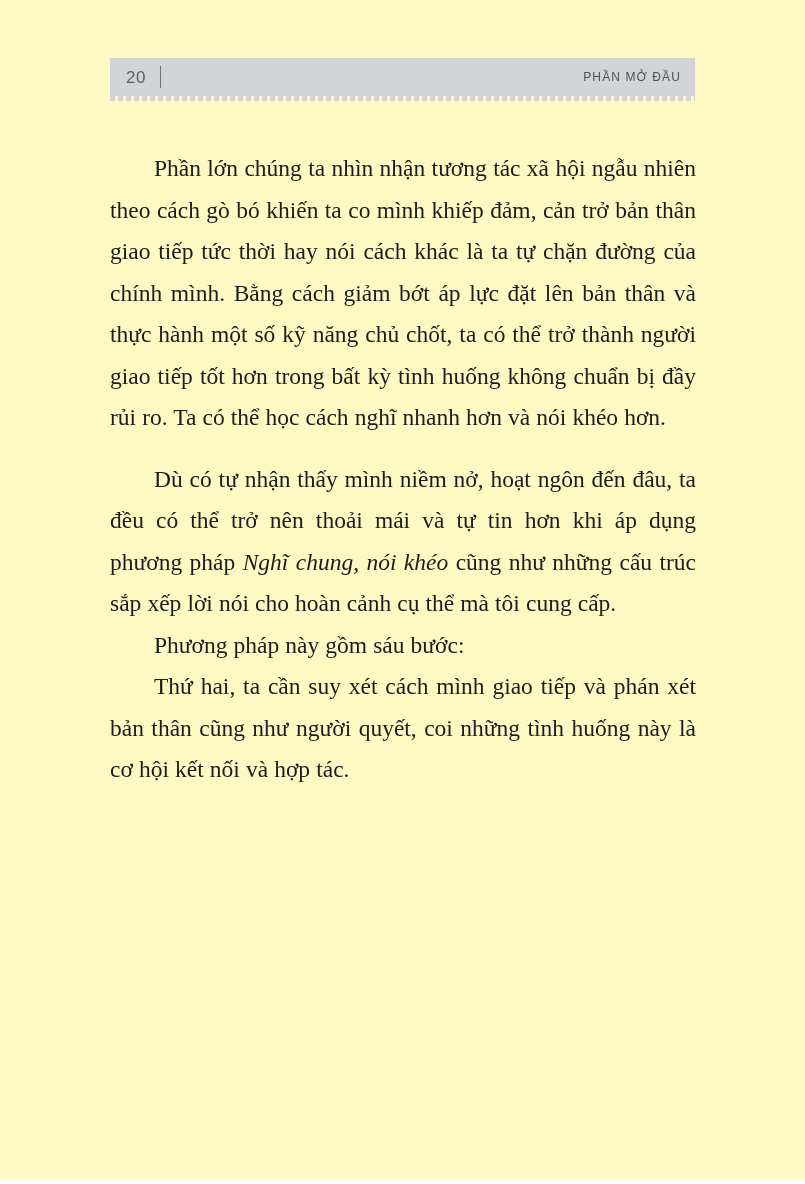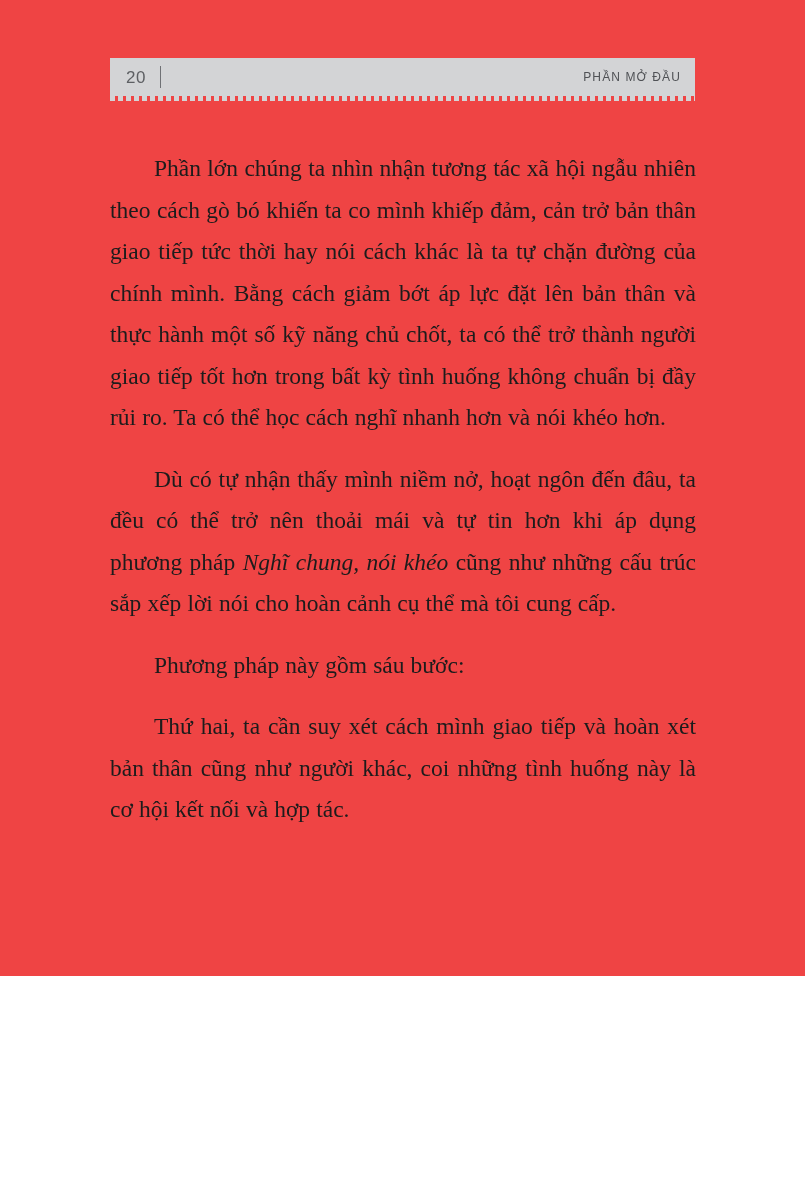--- a/index.html
+++ b/index.html
@@ -3,22 +3,22 @@
 <meta charset="utf-8">
 <style>
   html, body {
     margin: 0;
     padding: 0;
     background: #ffffff;
   }
   .page {
     position: relative;
     width: 805px;
-    height: 976px;
-    background: #ef4444;
+    height: 1179px;
+    background: #fef9c3;
     overflow: hidden;
     font-family: "Liberation Serif", "DejaVu Serif", serif;
   }
 
   
   .header-band {
     position: absolute;
     left: 110px;
     top: 58px;
     width: 585px;
@@ -85,21 +85,20 @@
     hyphens: none;
     word-spacing: 0.2px;
   }
   p.para.indent {
     text-indent: 44px;
   }
   p.para.gap {
     margin-top: 20px;
   }
   p.para.gap-small {
-    margin-top: 20px;
   }
   
   .italic-title {
     font-style: italic;
   }
 </style>
 </head>
 <body>
 
 <div class="page">
@@ -114,17 +113,17 @@
   <div class="body-column">
 
 
     <p class="para indent gap">Phần lớn chúng ta nhìn nhận tương tác xã hội ngẫu nhiên theo cách gò bó khiến ta co mình khiếp đảm, cản trở bản thân giao tiếp tức thời hay nói cách khác là ta tự chặn đường của chính mình. Bằng cách giảm bớt áp lực đặt lên bản thân và thực hành một số kỹ năng chủ chốt, ta có thể trở thành người giao tiếp tốt hơn trong bất kỳ tình huống không chuẩn bị đầy rủi ro. Ta có thể học cách nghĩ nhanh hơn và nói khéo hơn.</p>
 
     <p class="para indent gap"><span>Dù có tự nhận thấy mình niềm nở, hoạt ngôn đến đâu, ta đều có thể trở nên thoải mái và tự tin hơn khi áp dụng phương pháp </span><span class="italic-title">Nghĩ chung, nói khéo</span><span> cũng như những cấu trúc sắp xếp lời nói cho hoàn cảnh cụ thể mà tôi cung cấp.</span></p>
 
     <p class="para indent gap-small">Phương pháp này gồm sáu bước:</p>
 
 
-    <p class="para indent gap-small">Thứ hai, ta cần suy xét cách mình giao tiếp và hoàn xét bản thân cũng như người khác, coi những tình huống này là cơ hội kết nối và hợp tác.</p>
+    <p class="para indent gap-small">Thứ hai, ta cần suy xét cách mình giao tiếp và phán xét bản thân cũng như người quyết, coi những tình huống này là cơ hội kết nối và hợp tác.</p>
 
   </div>
 
 </div>
 
 </body></html>

